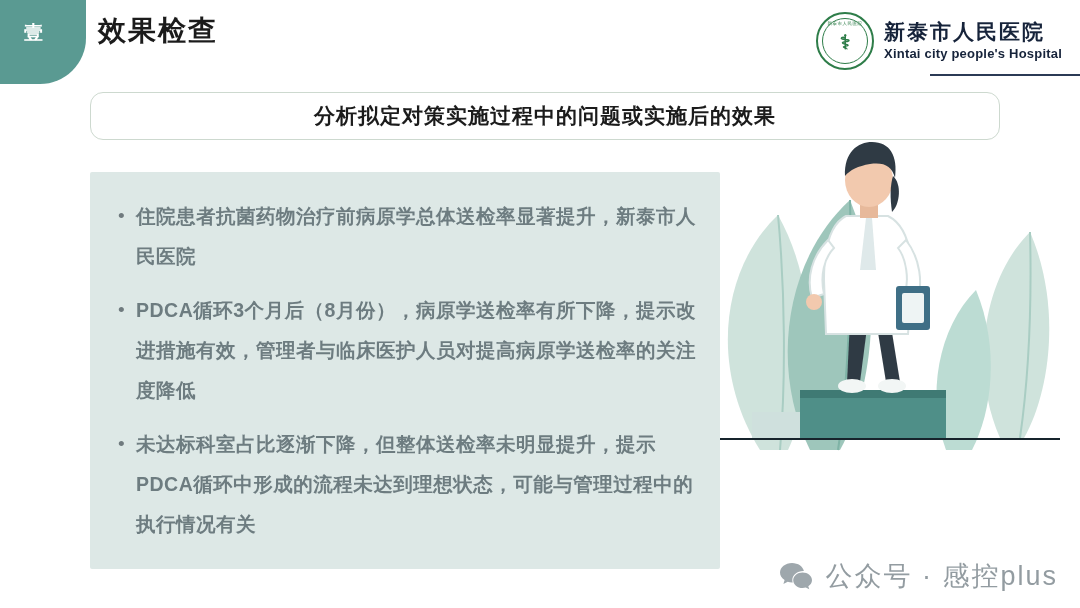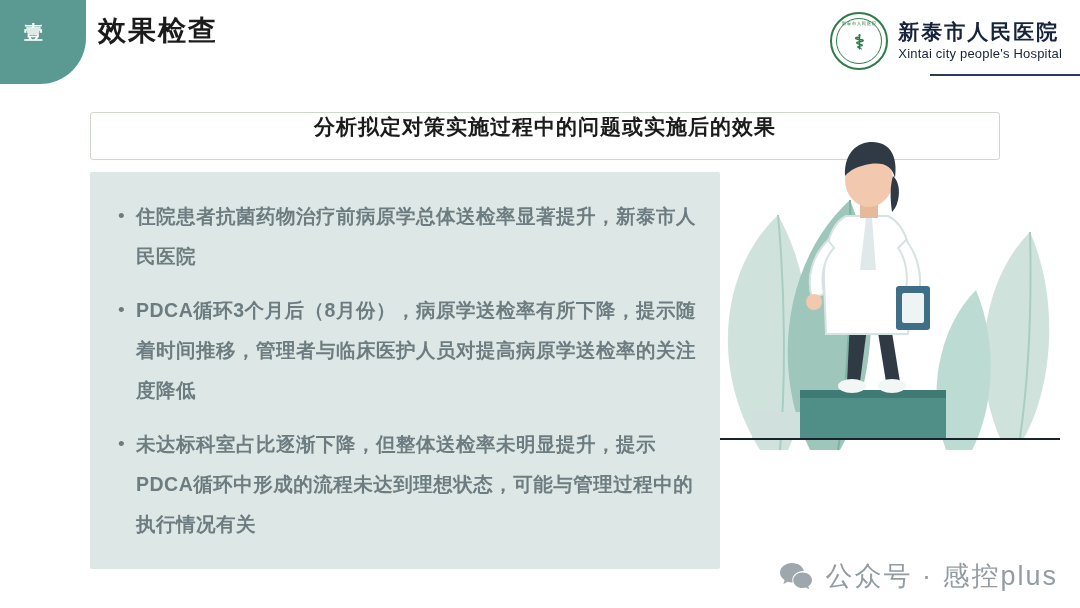--- a/index.html
+++ b/index.html
@@ -101,46 +101,46 @@
   }
   .hosp-cn {
     font-size: 21px;
     font-weight: bold;
     color: #16233a;
     letter-spacing: 2px;
     line-height: 1.25;
   }
   .hosp-en {
     font-size: 13px;
-    font-weight: normal;
+    font-weight: bold;
     color: #16233a;
     letter-spacing: .2px;
     line-height: 1.3;
   }
   .header-rule {
     position: absolute;
     left: 930px;
     top: 74px;
     width: 150px;
     height: 2px;
     background: #2b3a55;
   }
 
   
   .subtitle-box {
     position: absolute;
     left: 90px;
-    top: 112px;
+    top: 92px;
     width: 908px;
     height: 46px;
     border: 1.5px solid #cdd9cf;
-    border-radius: 3px;
+    border-radius: 13px;
     background: #ffffff;
     display: flex;
-    align-items: flex-start;
+    align-items: center;
     justify-content: center;
   }
   .subtitle-box .txt {
     font-size: 21px;
     font-weight: bold;
     color: #1b1b1b;
     letter-spacing: 1px;
   }
 
   
@@ -250,21 +250,21 @@
   <div class="body-panel">
     <div class="bullets">
 
       <div class="bullet">
         <div class="dot">•</div>
         <div class="btxt">住院患者抗菌药物治疗前病原学总体送检率显著提升，新泰市人民医院</div>
       </div>
 
       <div class="bullet">
         <div class="dot">•</div>
-        <div class="btxt">PDCA循环3个月后（8月份），病原学送检率有所下降，提示随着时间推移，管理者与临床医护人员对提高病原学送检率的关注度降低</div>
+        <div class="btxt">PDCA循环3个月后（8月份），病原学送检率有所下降，提示改进措施有效，管理者与临床医护人员对提高病原学送检率的关注度降低</div>
       </div>
 
       <div class="bullet">
         <div class="dot">•</div>
         <div class="btxt">未达标科室占比逐渐下降，但整体送检率未明显提升，提示PDCA循环中形成的流程未达到理想状态，可能与管理过程中的执行情况有关</div>
       </div>
 
     </div>
   </div>
 

